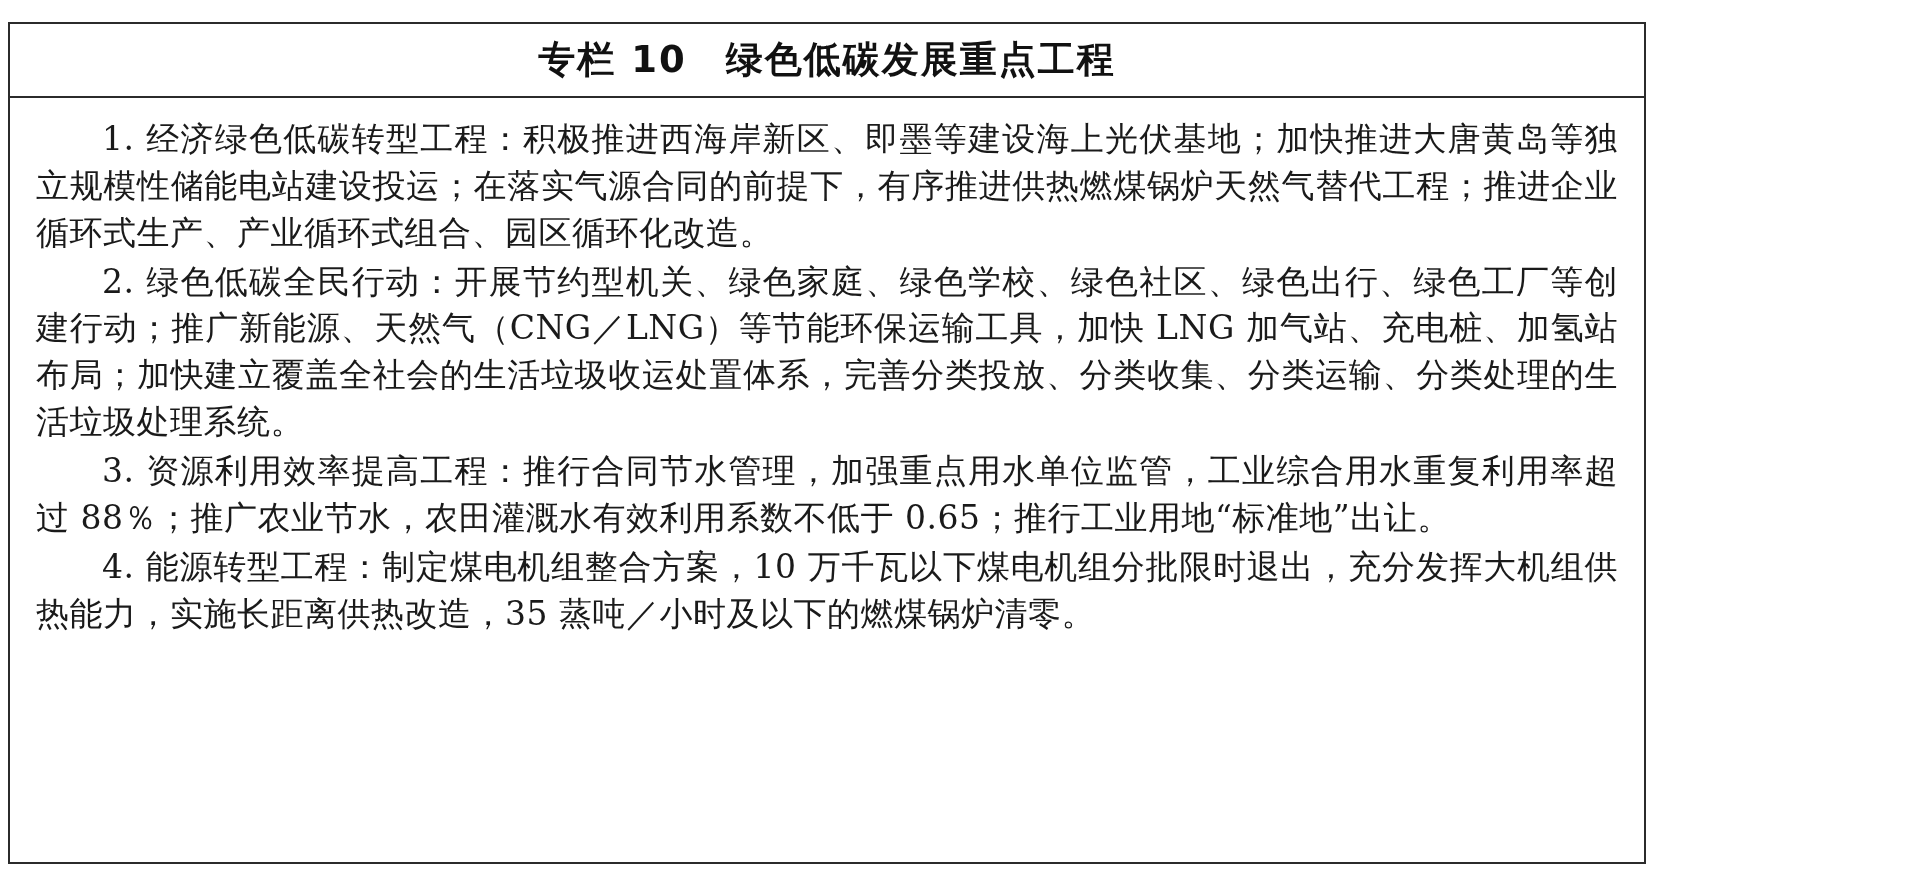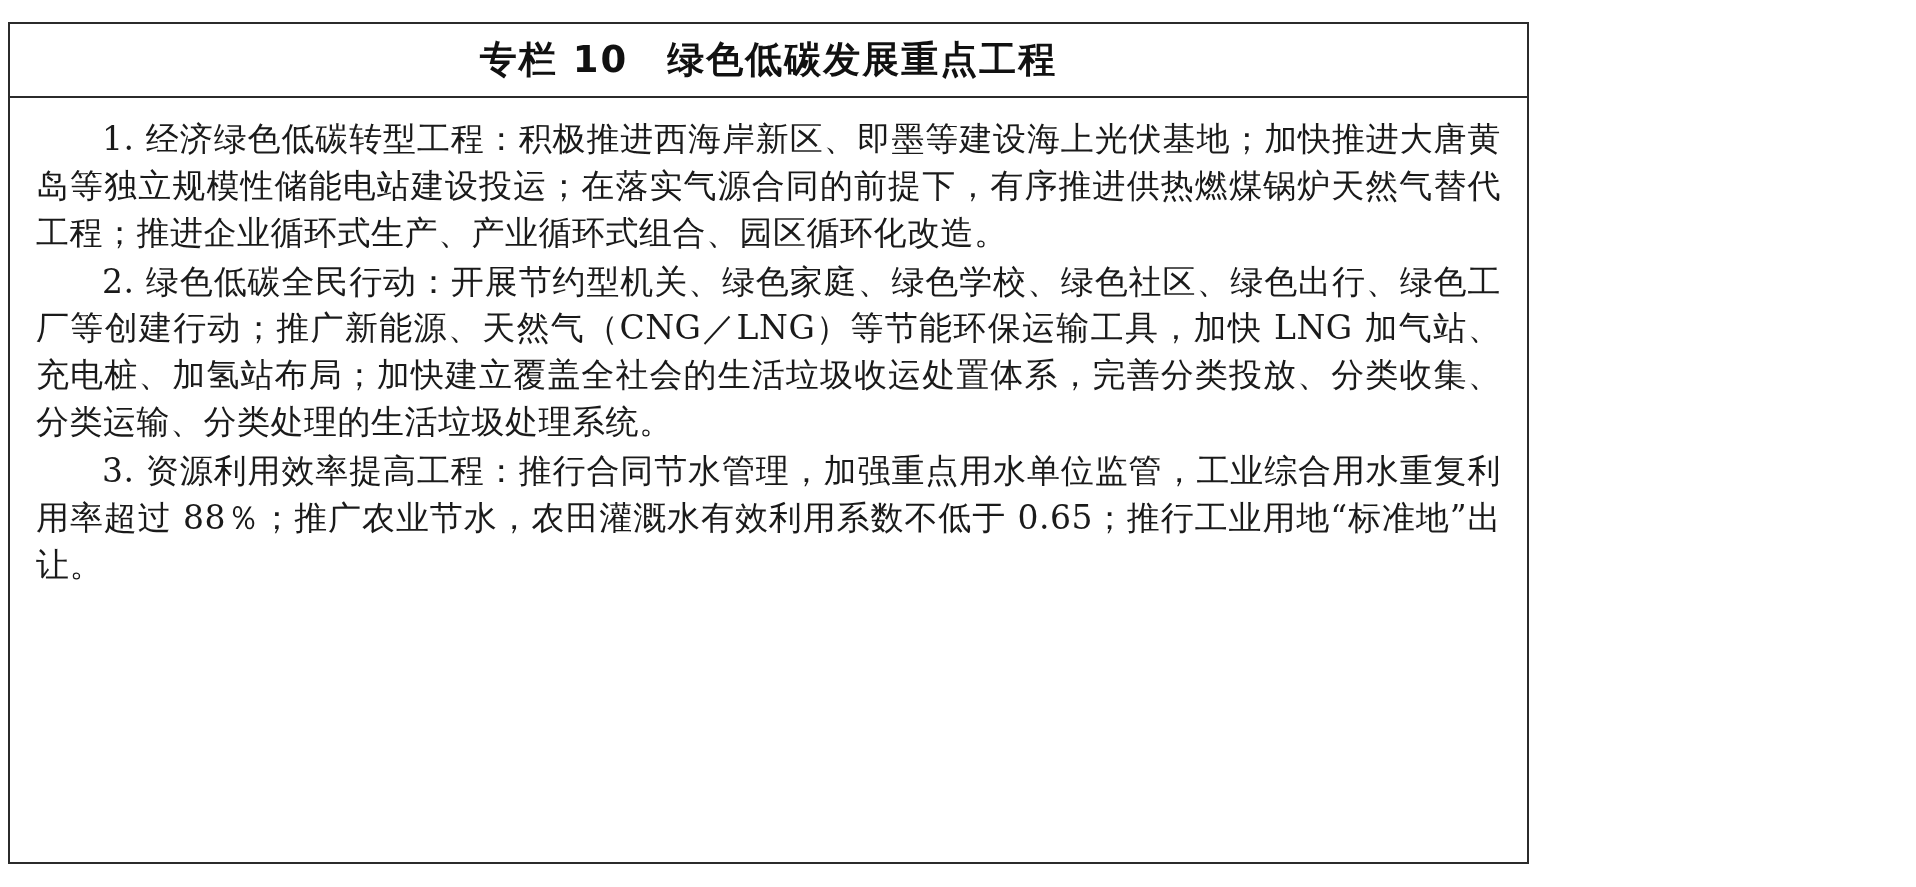--- a/index.html
+++ b/index.html
@@ -17,21 +17,21 @@
   .page {
     position: relative;
     width: 1916px;
     height: 887px;
     background: #ffffff;
   }
   .box {
     position: absolute;
     left: 8px;
     top: 22px;
-    width: 1521px;
+    width: 1638px;
     height: 842px;
     border: 2px solid #2b2b2b;
     box-sizing: border-box;
     background: #ffffff;
   }
   .box-title {
     height: 72px;
     border-bottom: 2px solid #2b2b2b;
     display: flex;
     align-items: center;
@@ -59,15 +59,16 @@
 </head>
 <body>
 
 <div class="page">
   <div class="box">
     <div class="box-title">专栏 10　绿色低碳发展重点工程</div>
     <div class="box-body">
       <p class="para">1. 经济绿色低碳转型工程：积极推进西海岸新区、即墨等建设海上光伏基地；加快推进大唐黄岛等独立规模性储能电站建设投运；在落实气源合同的前提下，有序推进供热燃煤锅炉天然气替代工程；推进企业循环式生产、产业循环式组合、园区循环化改造。</p>
       <p class="para">2. 绿色低碳全民行动：开展节约型机关、绿色家庭、绿色学校、绿色社区、绿色出行、绿色工厂等创建行动；推广新能源、天然气（CNG／LNG）等节能环保运输工具，加快 LNG 加气站、充电桩、加氢站布局；加快建立覆盖全社会的生活垃圾收运处置体系，完善分类投放、分类收集、分类运输、分类处理的生活垃圾处理系统。</p>
       <p class="para">3. 资源利用效率提高工程：推行合同节水管理，加强重点用水单位监管，工业综合用水重复利用率超过 88％；推广农业节水，农田灌溉水有效利用系数不低于 0.65；推行工业用地“标准地”出让。</p>
+      <p class="para">4. 能源转型工程：制定煤电机组整合方案，10 万千瓦以下煤电机组分批限时退出，充分发挥大机组供热能力，实施长距离供热改造，35 蒸吨／小时及以下的燃煤锅炉清零。</p>
     </div>
   </div>
 </div>
 
 </body></html>

